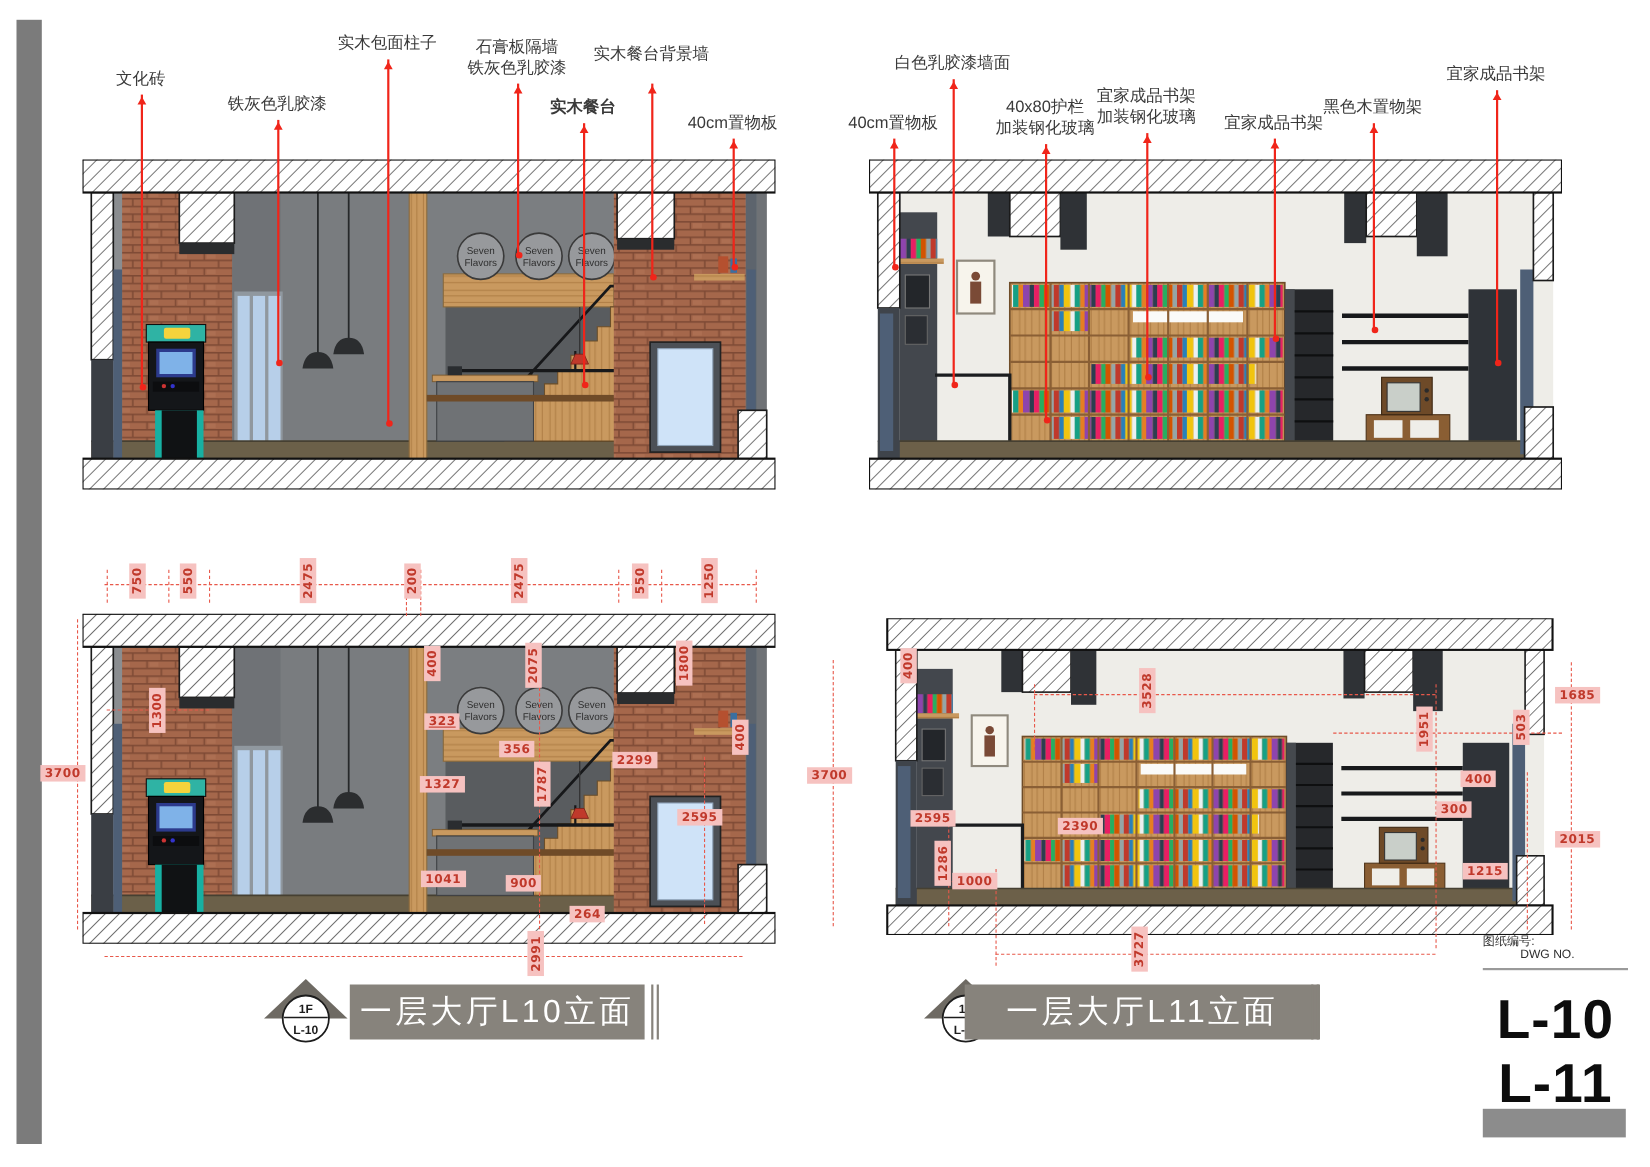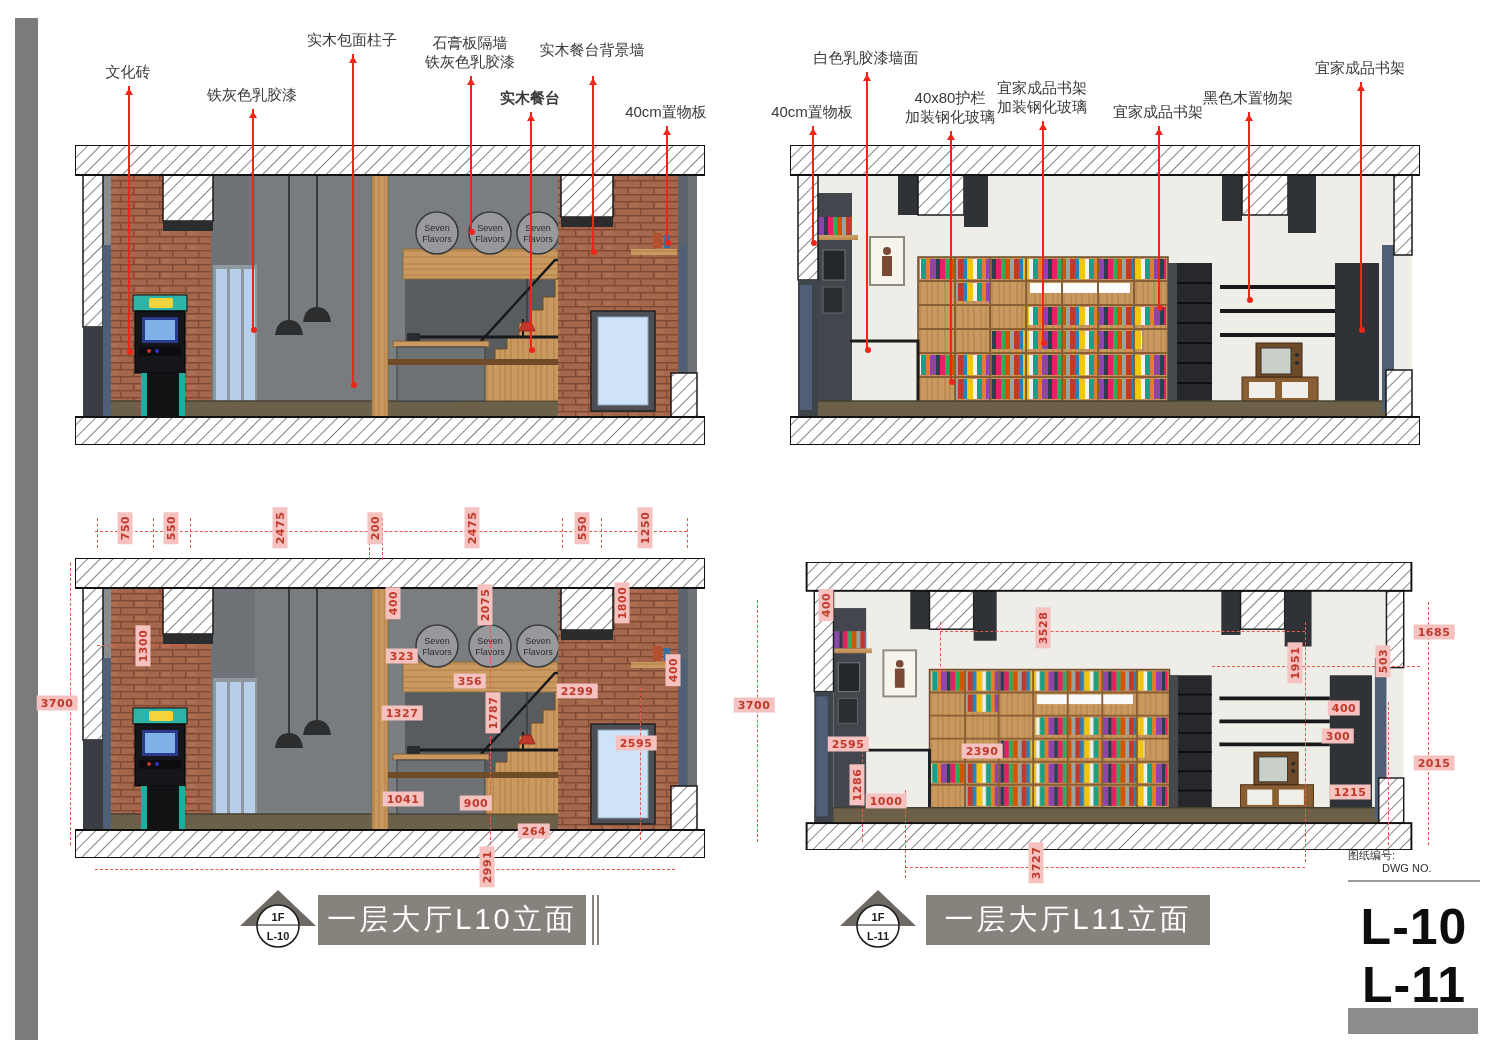--- a/index.html
+++ b/index.html
@@ -315,21 +315,21 @@
       <span class="dim rot" style="left: 280px; top: 528px;">2475</span>
       <span class="dim rot" style="left: 375px; top: 528px;">200</span>
       <span class="dim rot" style="left: 472px; top: 528px;">2475</span>
       <span class="dim rot" style="left: 582px; top: 528px;">550</span>
       <span class="dim rot" style="left: 645px; top: 528px;">1250</span>
       <span class="dim" style="left: 57px; top: 703px;">3700</span>
       <span class="dim rot" style="left: 143px; top: 646px;">1300</span>
       <span class="dim rot" style="left: 393px; top: 603px;">400</span>
       <span class="dim rot" style="left: 485px; top: 605px;">2075</span>
       <span class="dim rot" style="left: 622px; top: 603px;">1800</span>
-      <span class="dim" style="left: 402px; top: 656px;">323</span>
+      <span class="dim" style="left: 402px; top: 656px; text-decoration: underline;">323</span>
       <span class="dim" style="left: 470px; top: 681px;">356</span>
       <span class="dim" style="left: 577px; top: 691px; text-align: center;">2299</span>
       <span class="dim rot" style="left: 673px; top: 670px;">400</span>
       <span class="dim" style="left: 402px; top: 713px;">1327</span>
       <span class="dim rot" style="left: 493px; top: 713px;">1787</span>
       <span class="dim" style="left: 636px; top: 743px;">2595</span>
       <span class="dim" style="left: 403px; top: 799px;">1041</span>
       <span class="dim" style="left: 476px; top: 803px;">900</span>
       <span class="dim" style="left: 534px; top: 831px;">264</span>
       <span class="dim rot" style="left: 487px; top: 867px;">2991</span>
@@ -338,21 +338,21 @@
       <span class="dim" style="left: 848px; top: 744px;">2595</span>
       <span class="dim rot" style="left: 857px; top: 785px;">1286</span>
       <span class="dim" style="left: 886px; top: 801px;">1000</span>
       <span class="dim rot" style="left: 1043px; top: 628px;">3528</span>
       <span class="dim" style="left: 982px; top: 751px;">2390</span>
       <span class="dim rot" style="left: 1036px; top: 863px;">3727</span>
       <span class="dim rot" style="left: 1295px; top: 663px;">1951</span>
       <span class="dim rot" style="left: 1383px; top: 661px;">503</span>
       <span class="dim" style="left: 1434px; top: 632px;">1685</span>
       <span class="dim" style="left: 1344px; top: 708px;">400</span>
-      <span class="dim" style="left: 1322px; top: 736px; margin-left: 16px;">300</span>
+      <span class="dim" style="left: 1322px; top: 736px;">300</span>
       <span class="dim" style="left: 1434px; top: 763px; text-align: center;">2015</span>
       <span class="dim" style="left: 1350px; top: 792px;">1215</span>
     </div>
 
   <svg class="ticon" style="left:238px;top:888px" width="80" height="62" viewBox="0 0 80 62">
     <polygon points="40,2 78,38 2,38" fill="#6e6a63"></polygon>
     <circle cx="40" cy="38" r="21" fill="#ffffff" stroke="#1c1c1c" stroke-width="1.6"></circle>
     <line x1="20" y1="37" x2="60" y2="37" stroke="#1c1c1c" stroke-width="1.2"></line>
     <text x="40" y="33" text-anchor="middle" font-size="11" font-weight="bold" fill="#1c1c1c">1F</text>
     <text x="40" y="52" text-anchor="middle" font-size="11" font-weight="bold" fill="#1c1c1c">L-10</text>
@@ -362,21 +362,21 @@
   </div>
   <div class="tbar-dbl" style="left:592px;top:895px"></div>
 
   <svg class="ticon" style="left:838px;top:888px" width="80" height="62" viewBox="0 0 80 62">
     <polygon points="40,2 78,38 2,38" fill="#6e6a63"></polygon>
     <circle cx="40" cy="38" r="21" fill="#ffffff" stroke="#1c1c1c" stroke-width="1.6"></circle>
     <line x1="20" y1="37" x2="60" y2="37" stroke="#1c1c1c" stroke-width="1.2"></line>
     <text x="40" y="33" text-anchor="middle" font-size="11" font-weight="bold" fill="#1c1c1c">1F</text>
     <text x="40" y="52" text-anchor="middle" font-size="11" font-weight="bold" fill="#1c1c1c">L-11</text>
   </svg>
-  <div class="tbar" style="left:926px;top:895px;width:284px">
+  <div class="tbar" style="left:877px;top:895px;width:323px">
     <span>一层大厅L11立面</span>
   </div>
   <div class="tbar-dbl" style="left:1192px;top:895px"></div>
 
   <div class="abs" id="dwg-label">图纸编号:</div>
   <div class="abs" id="dwg-no">DWG NO.</div>
   <div class="abs" id="dwg-rule"></div>
   <div class="bignum" style="top:898px">L-10</div>
   <div class="bignum" style="top:956px">L-11</div>
   <div class="abs" id="graybar-br"></div>

